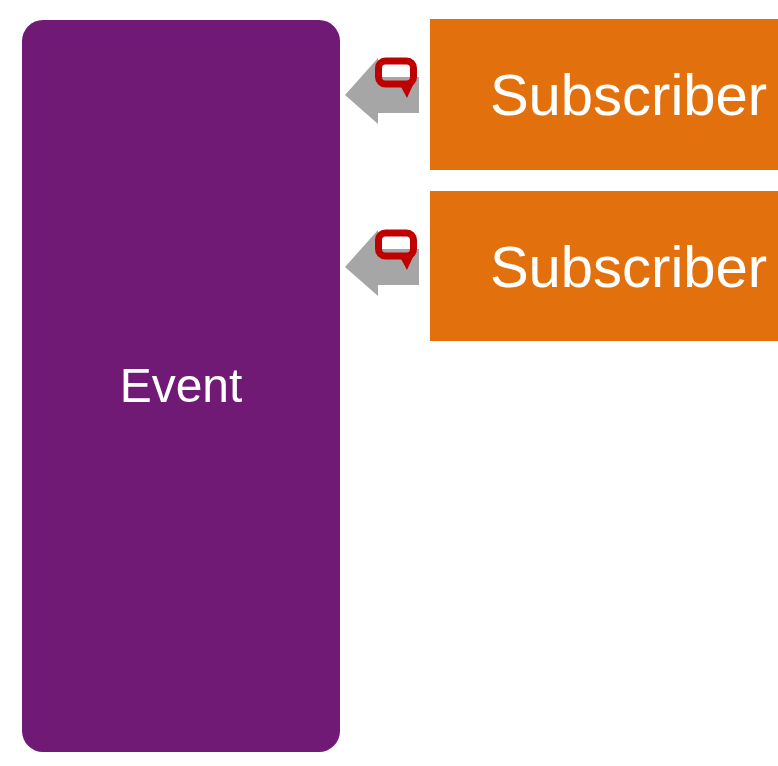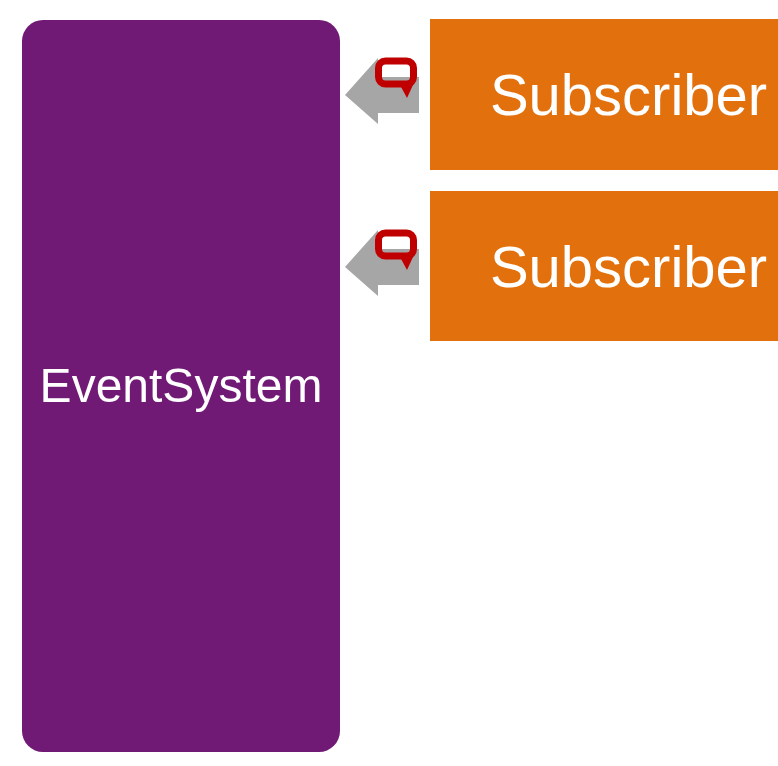--- a/index.html
+++ b/index.html
@@ -62,21 +62,20 @@
   .arrow-group.second { top: 227px; }
   .arrow-group svg { display: block; }
 </style>
 </head>
 <body>
 
 <div class="canvas">
 
   <div class="event-system">
     <div class="line">Event</div>
-    <div class="line">System</div>
   </div>
 
   <div class="subscriber first">
     <div class="label">Subscriber</div>
   </div>
 
   <div class="subscriber second">
     <div class="label">Subscriber</div>
   </div>
 

